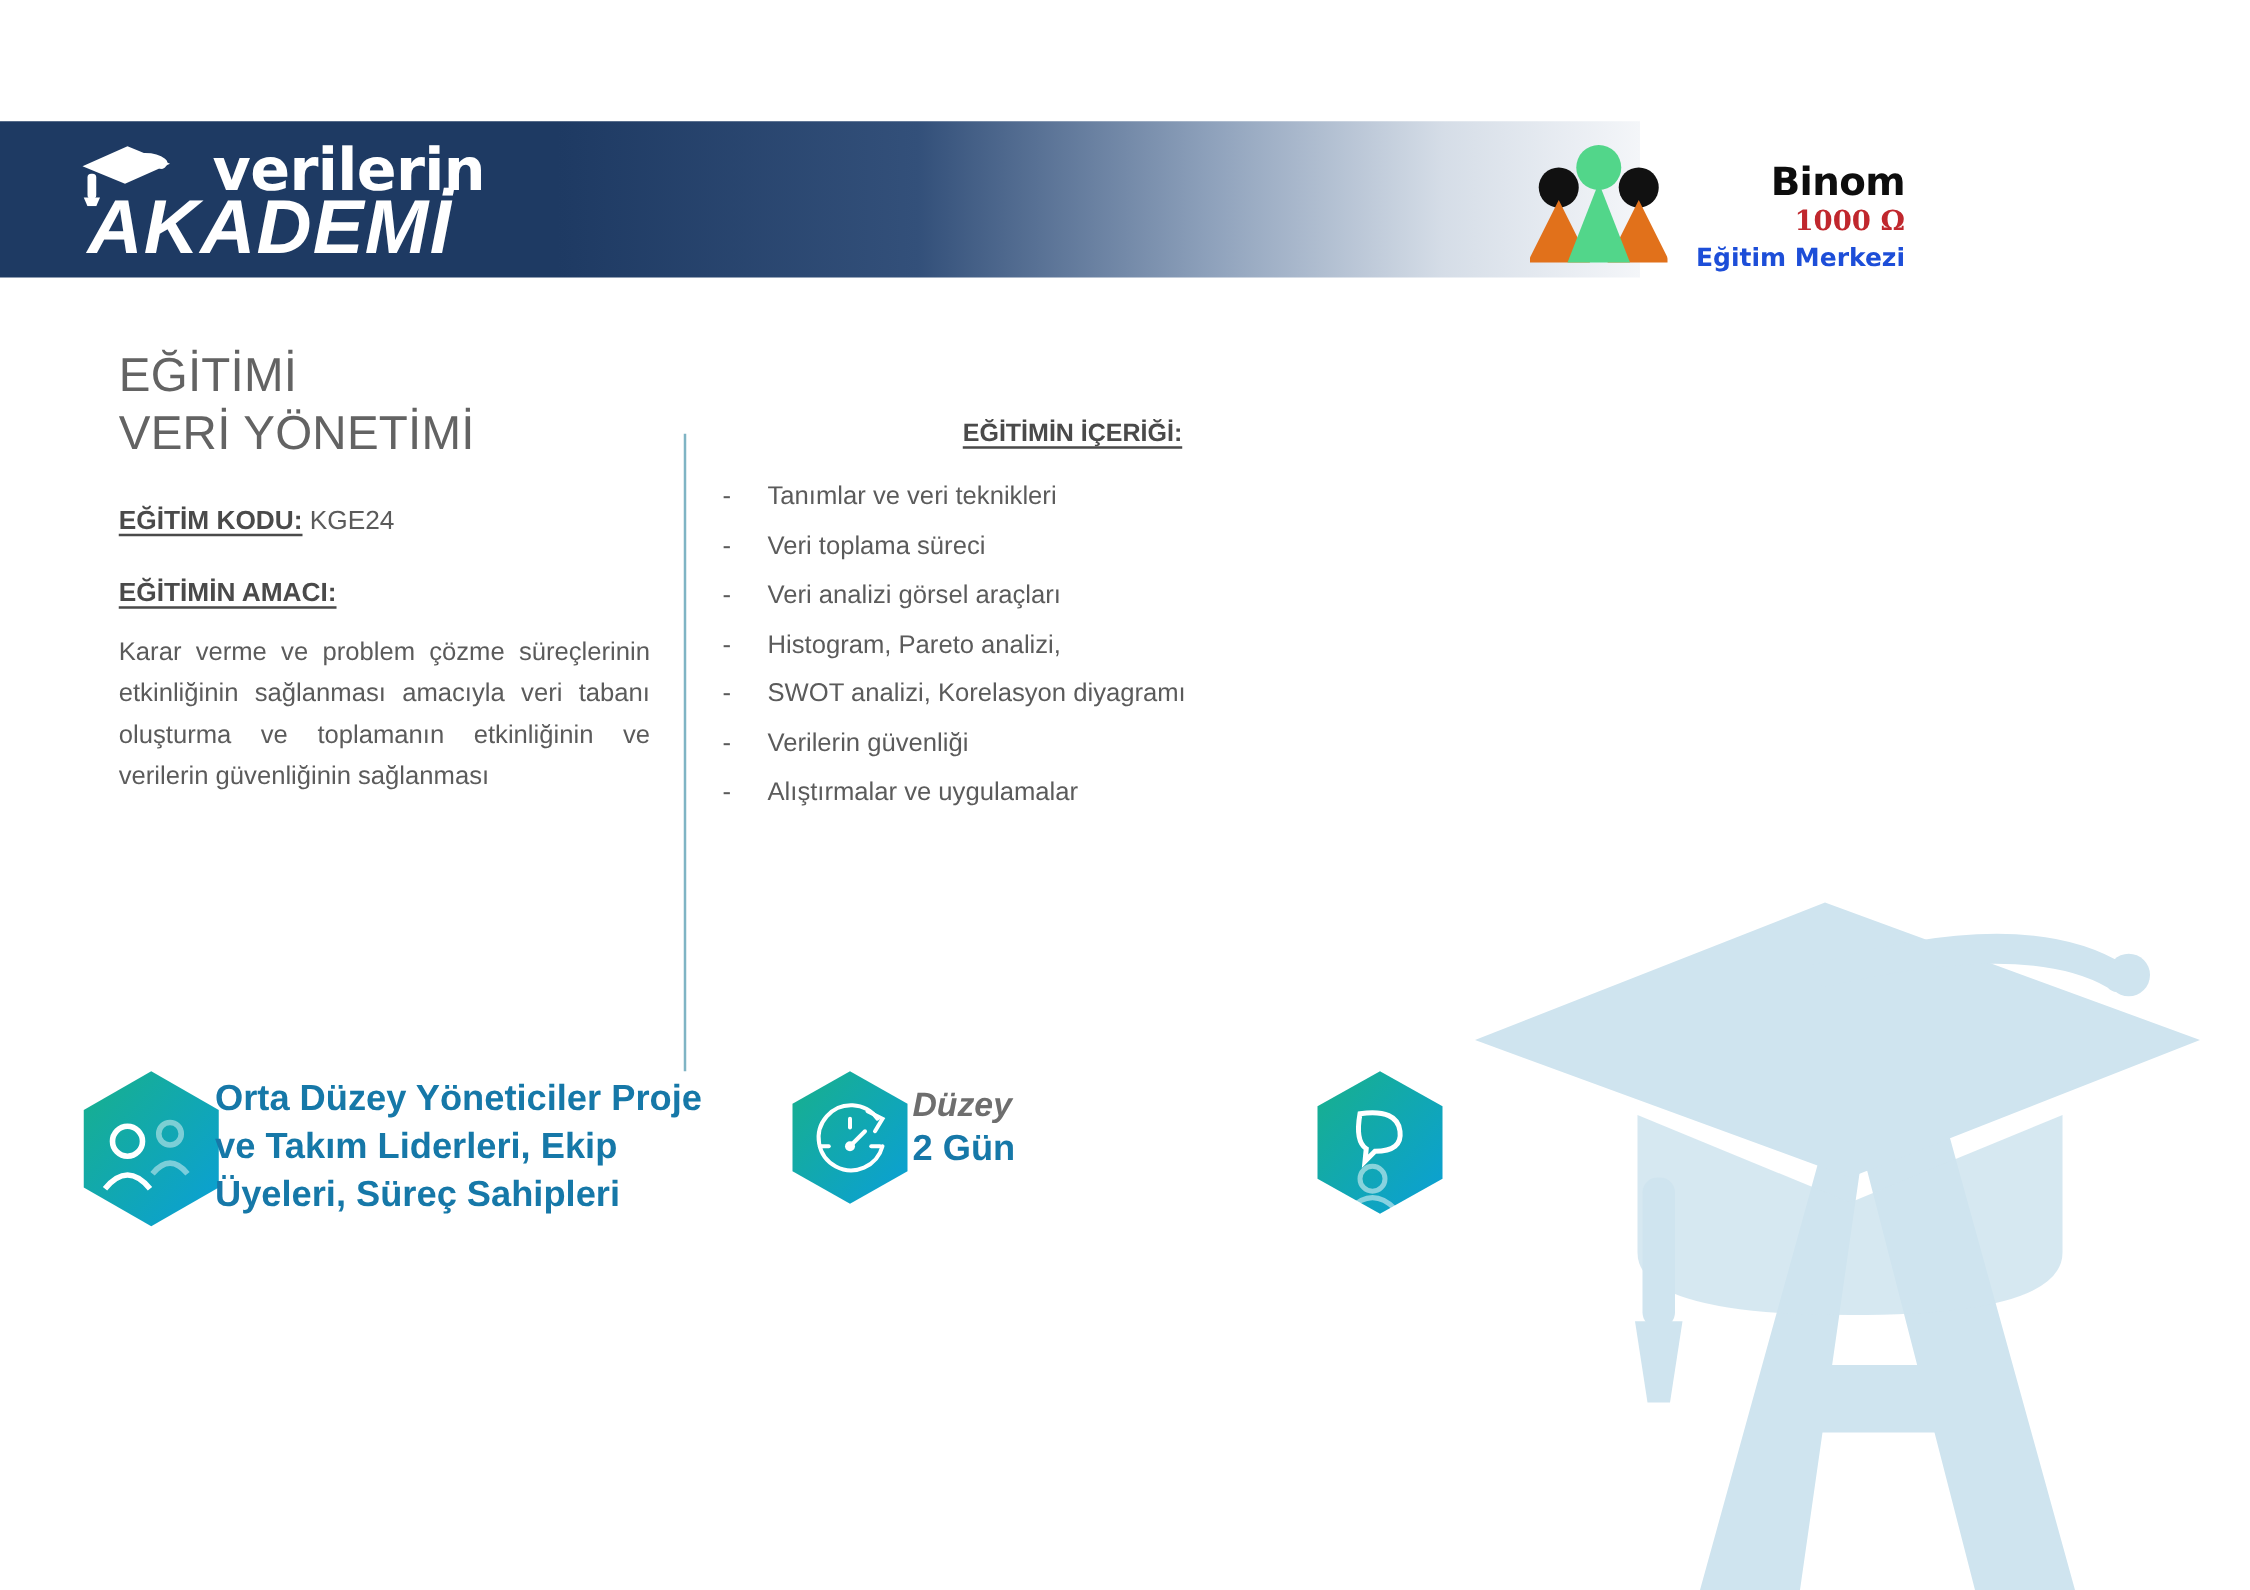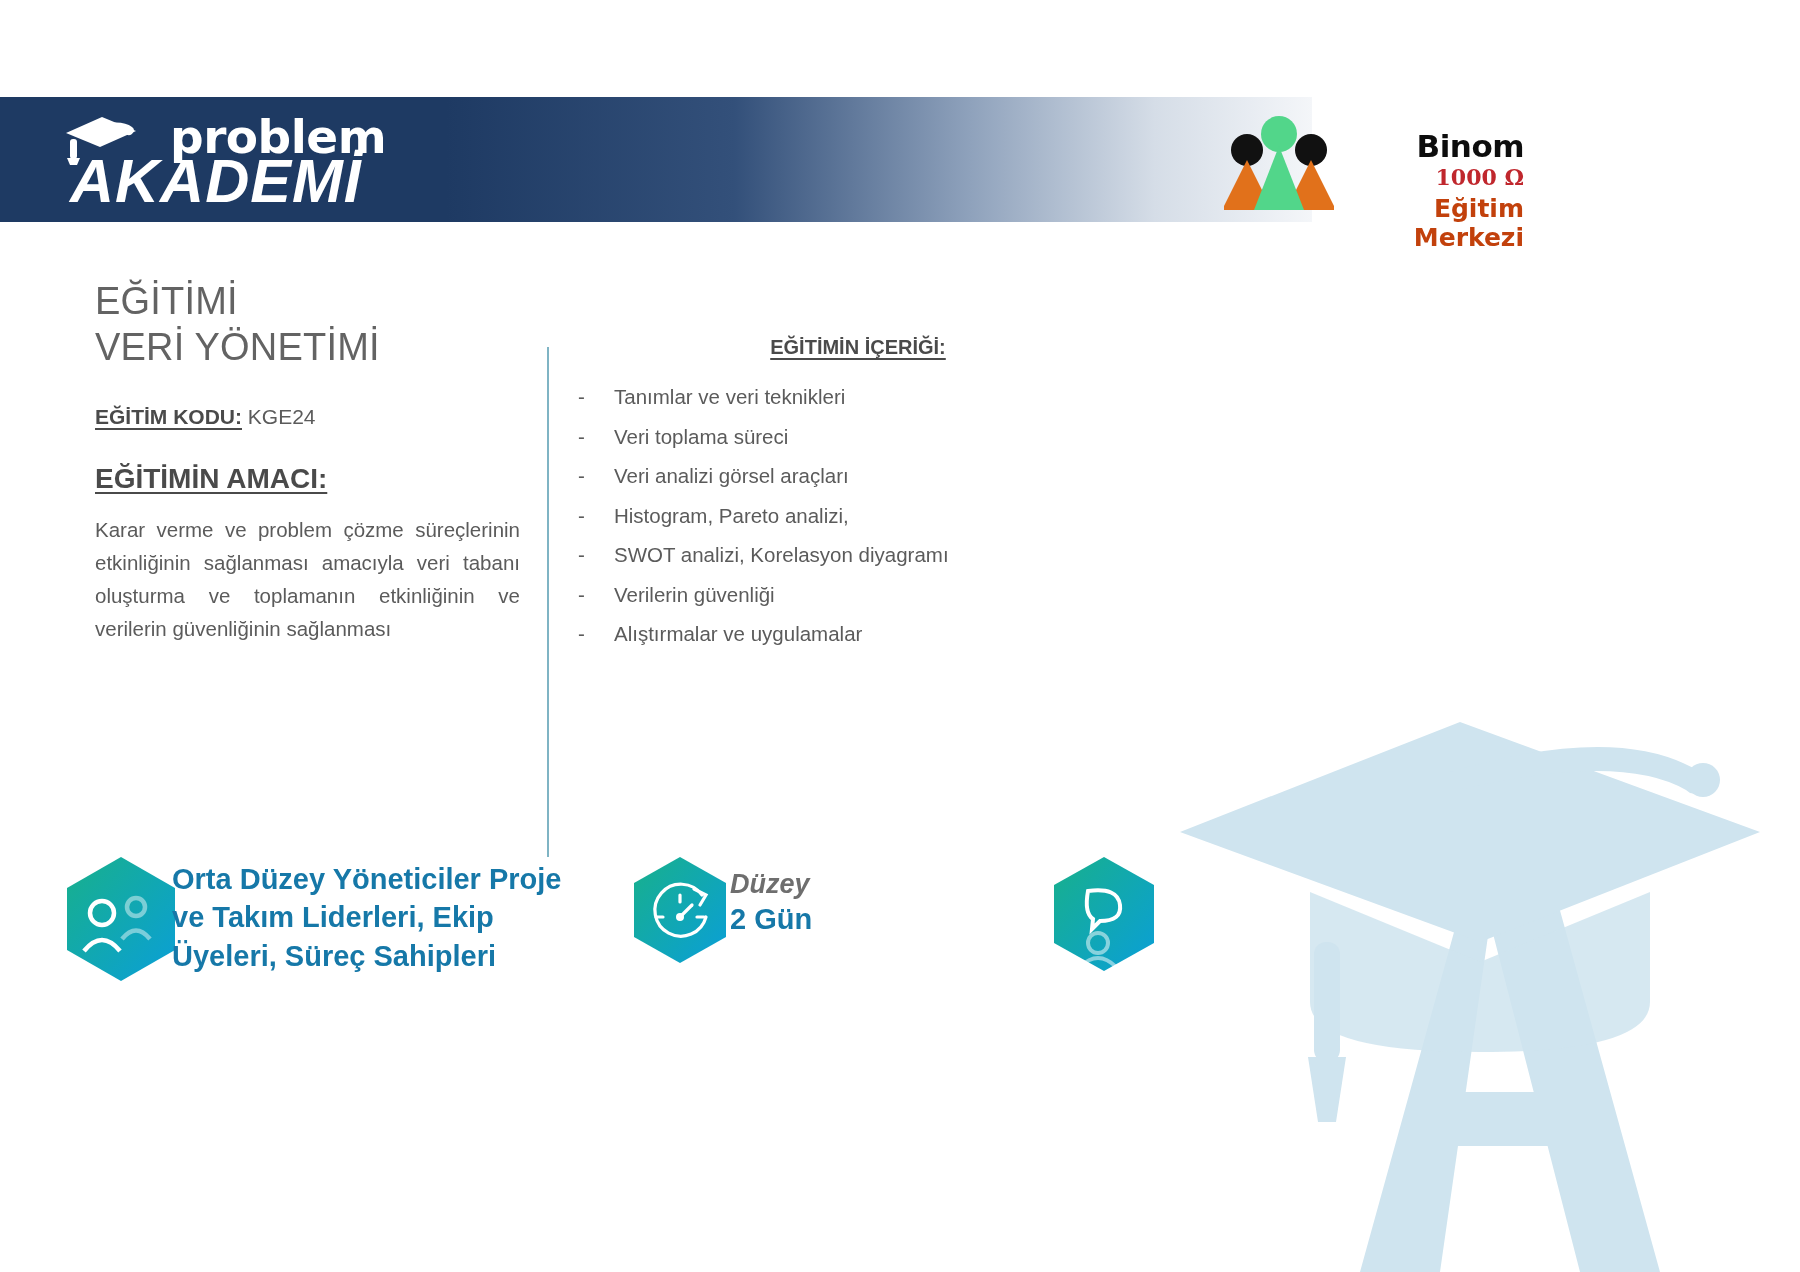--- a/index.html
+++ b/index.html
@@ -39,41 +39,41 @@
     font-size:31px; font-weight:700; color:#0d0d0d;
     font-family:"DejaVu Sans", sans-serif; letter-spacing:-0.5px;
     display:inline-block; vertical-align:baseline;
   }
   .binom-ohm {
     font-size:22px; font-weight:700; color:#c0272d;
     font-family:"DejaVu Serif", serif;
     display:inline-block; margin-left:10px; vertical-align:baseline;
   }
   .binom-sub {
-    font-size:25px; font-weight:700; color:#c2410c;
+    font-size:20px; font-weight:700; color:#1d4ed8;
     font-family:"DejaVu Sans", sans-serif; margin-top:4px;
   }
 
   
   .watermark { position:absolute; right:0px; bottom:0px; width:740px; height:800px; z-index:0; }
 
   
   .left-col { position:absolute; left:95px; top:278px; width:435px; z-index:2; }
   .page-title {
     font-size:38px; color:#636363; line-height:1.22; font-weight:400;
     letter-spacing:0.2px;
   }
   .field { margin-top:34px; font-size:21px; color:#5b5b5b; }
   .field-label {
     font-weight:700; color:#4a4a4a;
     text-decoration:underline; text-underline-offset:4px;
   }
   .field-value { font-weight:400; color:#5b5b5b; }
   .amac-label {
-    margin-top:34px; font-size:28px; font-weight:700; color:#4a4a4a;
+    margin-top:34px; font-size:21px; font-weight:700; color:#4a4a4a;
     text-decoration:underline; text-underline-offset:4px;
   }
   .amac-body {
     margin-top:18px; font-size:20.5px; color:#5b5b5b;
     text-align:justify; line-height:1.62; width:425px;
   }
 
   
   .divider {
     position:absolute; left:547px; top:347px; width:2px; height:510px;
@@ -140,21 +140,21 @@
 </svg>
 
 <div class="header">
   <div class="logo-wrap">
     <svg class="logo-cap" viewBox="0 0 78 52">
       <path d="M4 20 L40 4 L74 18 L38 34 Z" fill="#ffffff"></path>
       <path d="M36 12 Q60 6 70 14 Q74 17 70 21 Q66 24 63 20 Q56 14 38 19 Z" fill="#ffffff"></path>
       <rect x="8" y="26" width="7" height="20" rx="3" fill="#ffffff"></rect>
       <path d="M5 45 L18 45 L15 52 L8 52 Z" fill="#ffffff"></path>
     </svg>
-    <div class="logo-menderes">problem</div>
+    <div class="logo-menderes">verilerin</div>
     <div class="logo-akademi">AKADEMİ</div>
   </div>
 </div>
 
 <div class="binom">
   <svg class="binom-mark" viewBox="0 0 110 98">
     <circle cx="23" cy="36" r="16" fill="#111111"></circle>
     <circle cx="87" cy="36" r="16" fill="#111111"></circle>
     <circle cx="55" cy="20" r="18" fill="#52d68a"></circle>
     <path d="M23 46 L48 96 L-2 96 Z" fill="#e1711b"></path>

